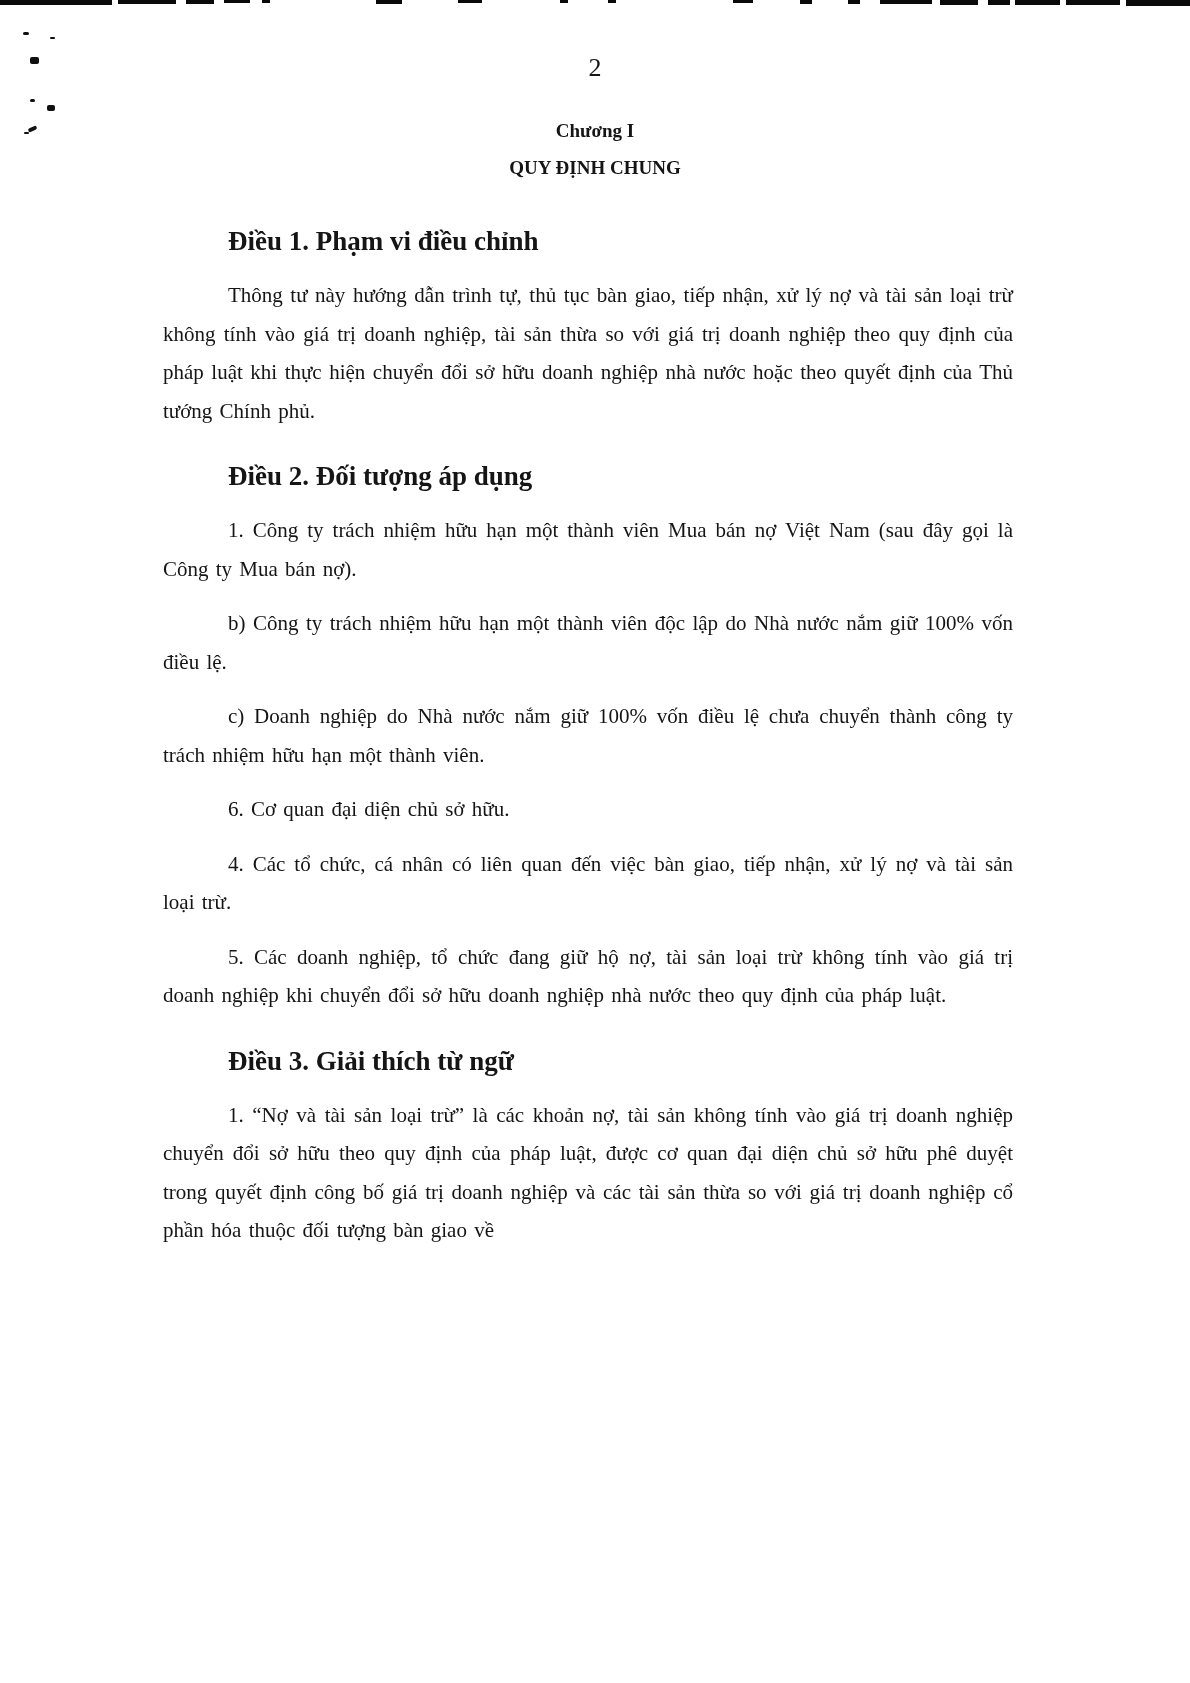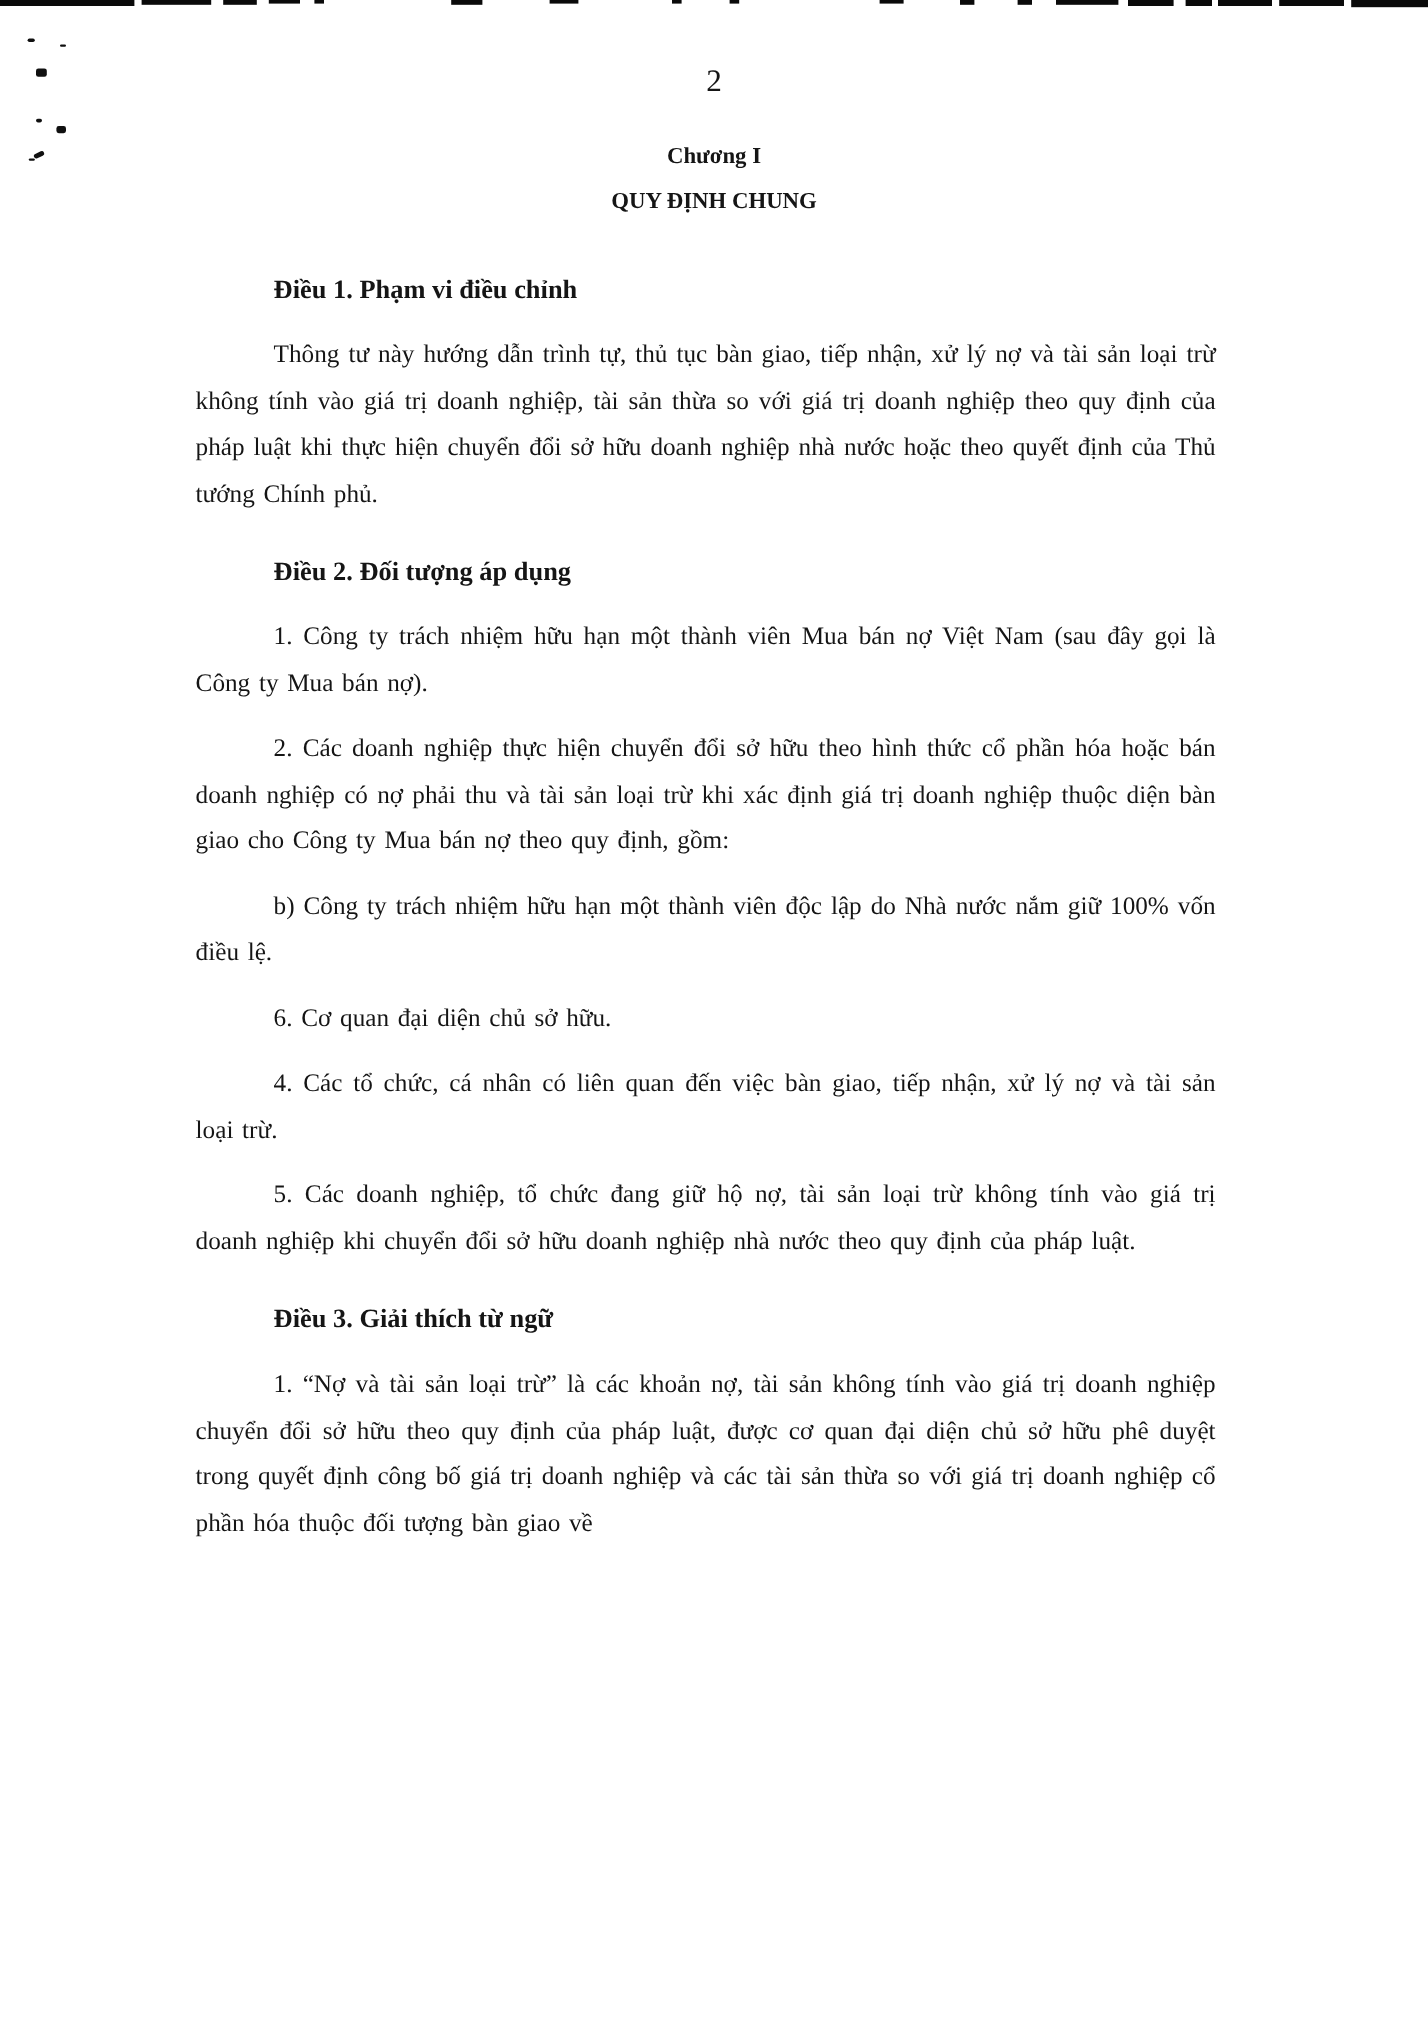--- a/index.html
+++ b/index.html
@@ -40,21 +40,21 @@
     text-align: center;
     font-weight: bold;
     font-size: 19px;
     line-height: 37px;
   }
   .content {
     width: 850px;
     margin: 36px 0 0 163px;
   }
   .content h3 {
-    font-size: 22px;
+    font-size: 27px;
     font-weight: bold;
     margin: 27px 0 10px 0;
     padding-left: 65px;
     line-height: 38px;
   }
   .content p {
     font-size: 21px;
     line-height: 38.5px;
     margin: 16px 0;
     text-align: justify;
@@ -103,22 +103,22 @@
   <div class="chapter">
     <div>Chương I</div>
     <div>QUY ĐỊNH CHUNG</div>
   </div>
 
   <div class="content" id="content">
       <h3>Điều 1. Phạm vi điều chỉnh</h3>
       <p>Thông tư này hướng dẫn trình tự, thủ tục bàn giao, tiếp nhận, xử lý nợ và tài sản loại trừ không tính vào giá trị doanh nghiệp, tài sản thừa so với giá trị doanh nghiệp theo quy định của pháp luật khi thực hiện chuyển đổi sở hữu doanh nghiệp nhà nước hoặc theo quyết định của Thủ tướng Chính phủ.</p>
       <h3>Điều 2. Đối tượng áp dụng</h3>
       <p>1. Công ty trách nhiệm hữu hạn một thành viên Mua bán nợ Việt Nam (sau đây gọi là Công ty Mua bán nợ).</p>
-      <p>2. Các doanh nghiệp thực hiện chuyển đổi sở hữu theo hình thức cổ phần hóa hoặc bán doanh nghiệp có nợ phải thu và tài sản loại trừ khi xác định giá trị doanh nghiệp thuộc diện bàn giao cho Công ty Mua bán nợ theo quy định, gồm:</p>
       <p>b) Công ty trách nhiệm hữu hạn một thành viên độc lập do Nhà nước nắm giữ 100% vốn điều lệ.</p>
+      <p>c) Doanh nghiệp do Nhà nước nắm giữ 100% vốn điều lệ chưa chuyển thành công ty trách nhiệm hữu hạn một thành viên.</p>
       <p>6. Cơ quan đại diện chủ sở hữu.</p>
       <p>4. Các tổ chức, cá nhân có liên quan đến việc bàn giao, tiếp nhận, xử lý nợ và tài sản loại trừ.</p>
       <p>5. Các doanh nghiệp, tổ chức đang giữ hộ nợ, tài sản loại trừ không tính vào giá trị doanh nghiệp khi chuyển đổi sở hữu doanh nghiệp nhà nước theo quy định của pháp luật.</p>
       <h3>Điều 3. Giải thích từ ngữ</h3>
       <p>1. “Nợ và tài sản loại trừ” là các khoản nợ, tài sản không tính vào giá trị doanh nghiệp chuyển đổi sở hữu theo quy định của pháp luật, được cơ quan đại diện chủ sở hữu phê duyệt trong quyết định công bố giá trị doanh nghiệp và các tài sản thừa so với giá trị doanh nghiệp cổ phần hóa thuộc đối tượng bàn giao về</p>
     </div>
 
 </div>
 
 </body></html>

